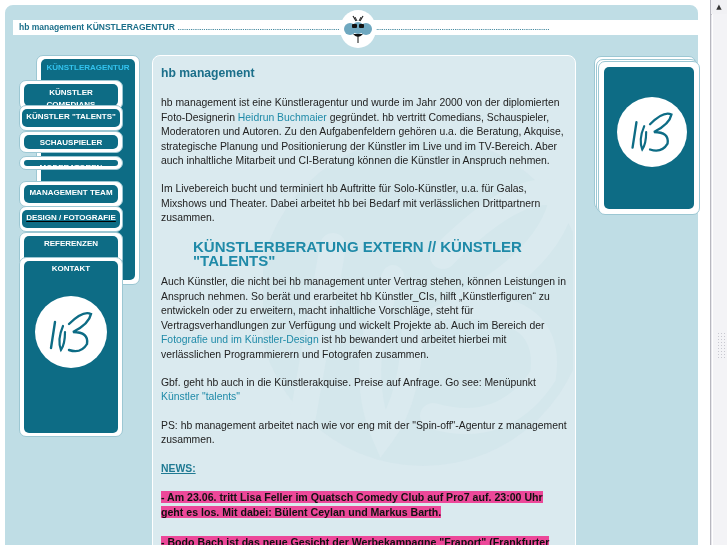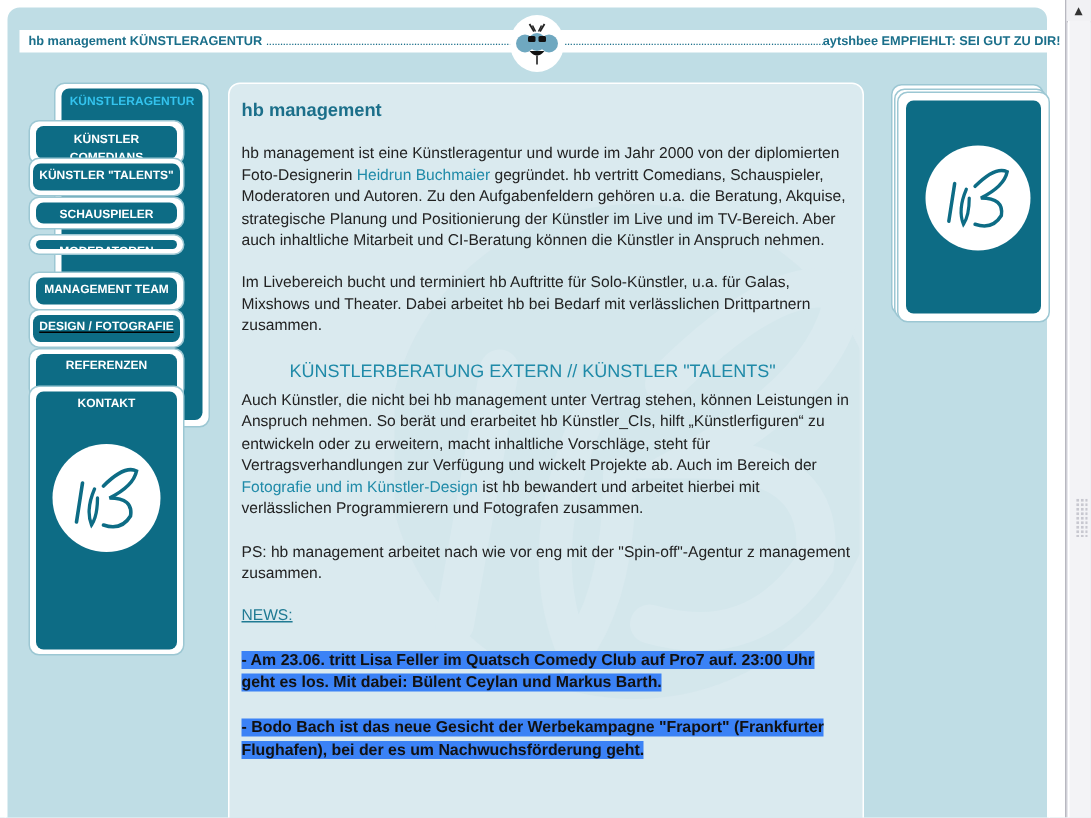--- a/index.html
+++ b/index.html
@@ -72,27 +72,27 @@
     position:relative; padding:10px 8px 0 8px;
     font-family:"Liberation Sans", sans-serif; font-size:10.4px; line-height:14.4px;
     color:#222222;
   }
   .content h1 {
     margin:0 0 16px 0; font-size:12.2px; font-weight:bold; color:#1b6f8a;
   }
   .content p { margin:0 0 14px 0; }
   .content a { color:#1f8aa8; text-decoration:none; }
   .content h2 {
-    margin:0 0 7px 0; font-size:12px; font-weight:normal; color:#1f8aa8;padding-left:32px;
+    margin:0 0 7px 0; font-size:15px; font-weight:bold; color:#1f8aa8;padding-left:32px;
   }
   .news-h {
-    font-weight:normal; color:#1f7a93; text-decoration:underline; margin:0 0 14px 0;
+    font-weight:bold; color:#1f7a93; text-decoration:underline; margin:0 0 14px 0;
   }
   .hl {
-    background:#3b82f6; font-weight:bold; color:#111111;
+    background:#ec4899; font-weight:bold; color:#111111;
     font-size:10.6px;
   }
   
   .card-stack {
     position:absolute; left:594px; top:56px; width:104px; height:158px;
   }
   .card-stack .c {
     position:absolute; background:#ffffff; border-radius:7px; border:1px solid #9cc7d3;
   }
   .card-stack .inner {
@@ -123,21 +123,20 @@
 <body>
 
 <div class="frame"></div>
 
 <div class="hbar left">
   <span>hb management KÜNSTLERAGENTUR</span>
   <span class="dots">...........................................................................................................................................................................</span>
 </div>
 <div class="hbar right">
   <span class="dots" style="position:absolute;left:4px;right:160px;overflow:hidden;text-align:left;">...........................................................................................................................................................................</span>
-  <span>aytshbee EMPFIEHLT: SEI GUT ZU DIR!</span>
 </div>
 <div class="bee">
   <svg width="36" height="38" viewBox="0 0 36 38">
     <line x1="13" y1="6" x2="16" y2="11" stroke="#222" stroke-width="1.2"></line>
     <line x1="23" y1="6" x2="20" y2="11" stroke="#222" stroke-width="1.2"></line>
     <line x1="15" y1="7" x2="17" y2="11" stroke="#222" stroke-width="1"></line>
     <line x1="21" y1="7" x2="19" y2="11" stroke="#222" stroke-width="1"></line>
     <circle cx="10" cy="19" r="6" fill="#6fa8c0"></circle>
     <circle cx="26" cy="19" r="6" fill="#6fa8c0"></circle>
     <circle cx="18" cy="18" r="6" fill="#6fa8c0"></circle>
@@ -208,20 +207,21 @@
     <path d="M70 110 L40 280" stroke="#daeaef" stroke-width="26" fill="none" stroke-linecap="round"></path>
     <path d="M130 140 Q90 230 120 300 Q150 260 150 180" stroke="#daeaef" stroke-width="22" fill="none" stroke-linecap="round"></path>
     <path d="M180 120 Q260 40 300 60 Q290 120 200 170 Q290 170 280 240 Q240 300 170 280" stroke="#daeaef" stroke-width="26" fill="none" stroke-linecap="round"></path>
   </svg>
   <div class="content">
     <h1>hb management</h1>
     <p><span>hb management ist eine Künstleragentur und wurde im Jahr 2000 von der diplomierten Foto-Designerin </span><a href="#">Heidrun Buchmaier</a><span> gegründet. hb vertritt Comedians, Schauspieler, Moderatoren und Autoren. Zu den Aufgabenfeldern gehören u.a. die Beratung, Akquise, strategische Planung und Positionierung der Künstler im Live und im TV-Bereich. Aber auch inhaltliche Mitarbeit und CI-Beratung können die Künstler in Anspruch nehmen.</span></p>
     <p>Im Livebereich bucht und terminiert hb Auftritte für Solo-Künstler, u.a. für Galas, Mixshows und Theater. Dabei arbeitet hb bei Bedarf mit verlässlichen Drittpartnern zusammen.</p>
     <h2>KÜNSTLERBERATUNG EXTERN // KÜNSTLER "TALENTS"</h2>
     <p><span>Auch Künstler, die nicht bei hb management unter Vertrag stehen, können Leistungen in Anspruch nehmen. So berät und erarbeitet hb Künstler_CIs, hilft „Künstlerfiguren“ zu entwickeln oder zu erweitern, macht inhaltliche Vorschläge, steht für Vertragsverhandlungen zur Verfügung und wickelt Projekte ab. Auch im Bereich der </span><a href="#">Fotografie und im Künstler-Design</a><span> ist hb bewandert und arbeitet hierbei mit verlässlichen Programmierern und Fotografen zusammen.</span></p>
+    <p><span>Gbf. geht hb auch in die Künstlerakquise. Preise auf Anfrage. Go see: Menüpunkt </span><br><a href="#">Künstler "talents"</a></p>
     <p>PS: hb management arbeitet nach wie vor eng mit der "Spin-off"-Agentur z management zusammen.</p>
     <div class="news-h">NEWS:</div>
     <p><span class="hl">- Am 23.06. tritt Lisa Feller im Quatsch Comedy Club auf Pro7 auf. 23:00 Uhr geht es los. Mit dabei: Bülent Ceylan und Markus Barth.</span></p>
     <p><span class="hl">- Bodo Bach ist das neue Gesicht der Werbekampagne "Fraport" (Frankfurter Flughafen), bei der es um Nachwuchsförderung geht.</span></p>
   </div>
 </div>
 
 <div class="card-stack">
   <div class="c" style="left:0;top:0;width:100px;height:152px;"></div>
   <div class="c" style="left:2px;top:3px;width:100px;height:152px;"></div>

